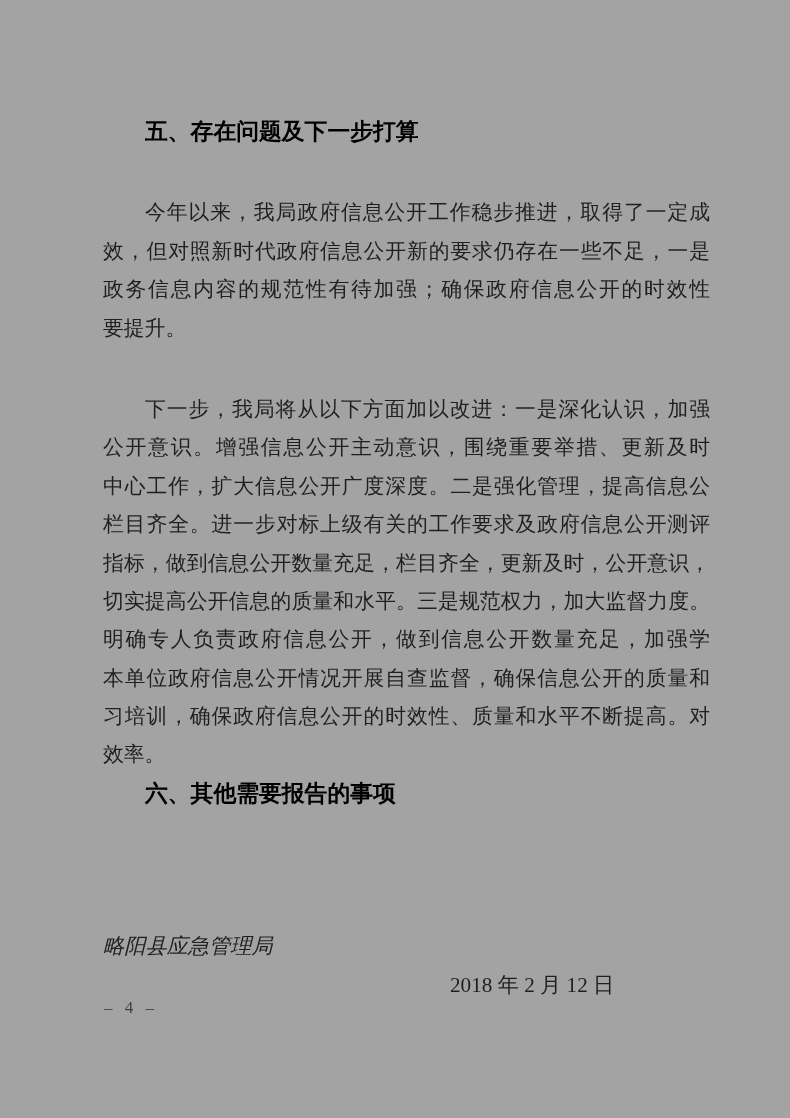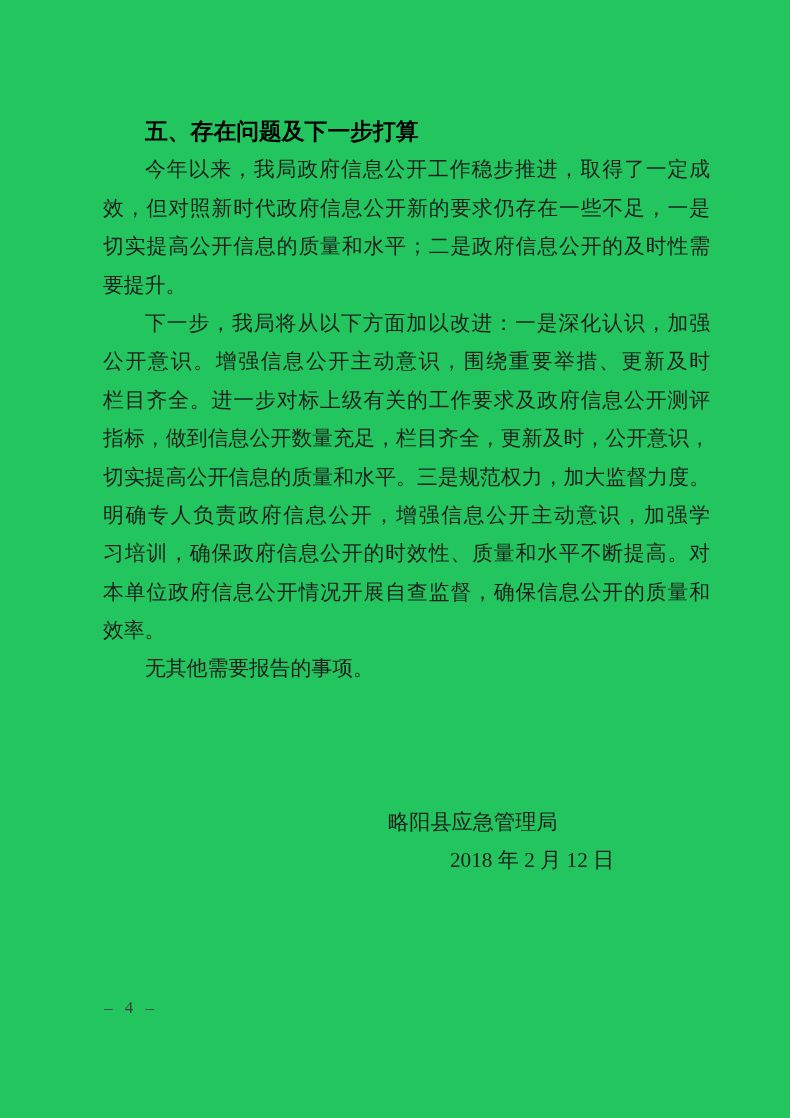--- a/index.html
+++ b/index.html
@@ -10,21 +10,21 @@
   body {
     width: 790px;
     height: 1118px;
     position: relative;
     overflow: hidden;
     font-family: "Liberation Serif", "DejaVu Serif", serif;
   }
   .page {
     position: absolute;
     inset: 0;
-    background: #22c55e;
+    background: #a3a3a3;
     padding-left: 24px;
   }
   .content {
     position: absolute;
     left: 103px;
     top: 112px;
     width: 607px;
   }
   .line {
     height: 38.4px;
@@ -35,20 +35,21 @@
   .body-line {
     font-family: "Liberation Serif", "DejaVu Serif", serif;
     font-size: 20.8px;
     color: #1f1f1f;
     text-align: justify;
     text-align-last: justify;
     letter-spacing: 0;
   }
   .body-line.p-first {
     text-indent: 42px;
+    margin-top: 43px;
   }
   .body-line.p-last {
     text-align: center;
     text-align-last: left;
   }
   .heading {
     font-family: "Liberation Sans", "DejaVu Sans", sans-serif;
     font-weight: 700;
     font-size: 22.8px;
     color: #000000;
@@ -79,35 +80,34 @@
 </style>
 </head>
 <body>
 
 <div class="page">
   <div class="content">
       <div class="line heading">五、存在问题及下一步打算</div>
       <div class="paragraph">
         <div class="line body-line p-first">今年以来，我局政府信息公开工作稳步推进，取得了一定成</div>
         <div class="line body-line">效，但对照新时代政府信息公开新的要求仍存在一些不足，一是</div>
-        <div class="line body-line">切实提高公开信息的质量和水平；二是政府信息公开的及时性需</div>
+        <div class="line body-line">政务信息内容的规范性有待加强；确保政府信息公开的时效性</div>
         <div class="line body-line p-last">要提升。</div>
       </div>
       <div class="paragraph">
         <div class="line body-line p-first">下一步，我局将从以下方面加以改进：一是深化认识，加强</div>
         <div class="line body-line">公开意识。增强信息公开主动意识，围绕重要举措、更新及时</div>
+        <div class="line body-line">中心工作，扩大信息公开广度深度。二是强化管理，提高信息公</div>
         <div class="line body-line">栏目齐全。进一步对标上级有关的工作要求及政府信息公开测评</div>
         <div class="line body-line">指标，做到信息公开数量充足，栏目齐全，更新及时，公开意识，</div>
         <div class="line body-line">切实提高公开信息的质量和水平。三是规范权力，加大监督力度。</div>
-        <div class="line body-line">明确专人负责政府信息公开，增强信息公开主动意识，加强学</div>
+        <div class="line body-line">明确专人负责政府信息公开，做到信息公开数量充足，加强学</div>
+        <div class="line body-line">本单位政府信息公开情况开展自查监督，确保信息公开的质量和</div>
         <div class="line body-line">习培训，确保政府信息公开的时效性、质量和水平不断提高。对</div>
-        <div class="line body-line">本单位政府信息公开情况开展自查监督，确保信息公开的质量和</div>
         <div class="line body-line p-last">效率。</div>
       </div>
-      <div class="paragraph">
-        <div class="line body-line p-first p-last">无其他需要报告的事项。</div>
-      </div>
+      <div class="line heading">六、其他需要报告的事项</div>
       <div class="spacer" style="height: 115.2px;"></div>
-      <div class="line sig" style="margin-left: 285px;">略阳县应急管理局</div>
+      <div class="line sig" style=" font-style: italic;">略阳县应急管理局</div>
       <div class="line sig" style="margin-left: 347px;">2018 年 2 月 12 日</div>
     </div>
   <div class="page-number">– 4 –</div>
 </div>
 
 </body></html>

